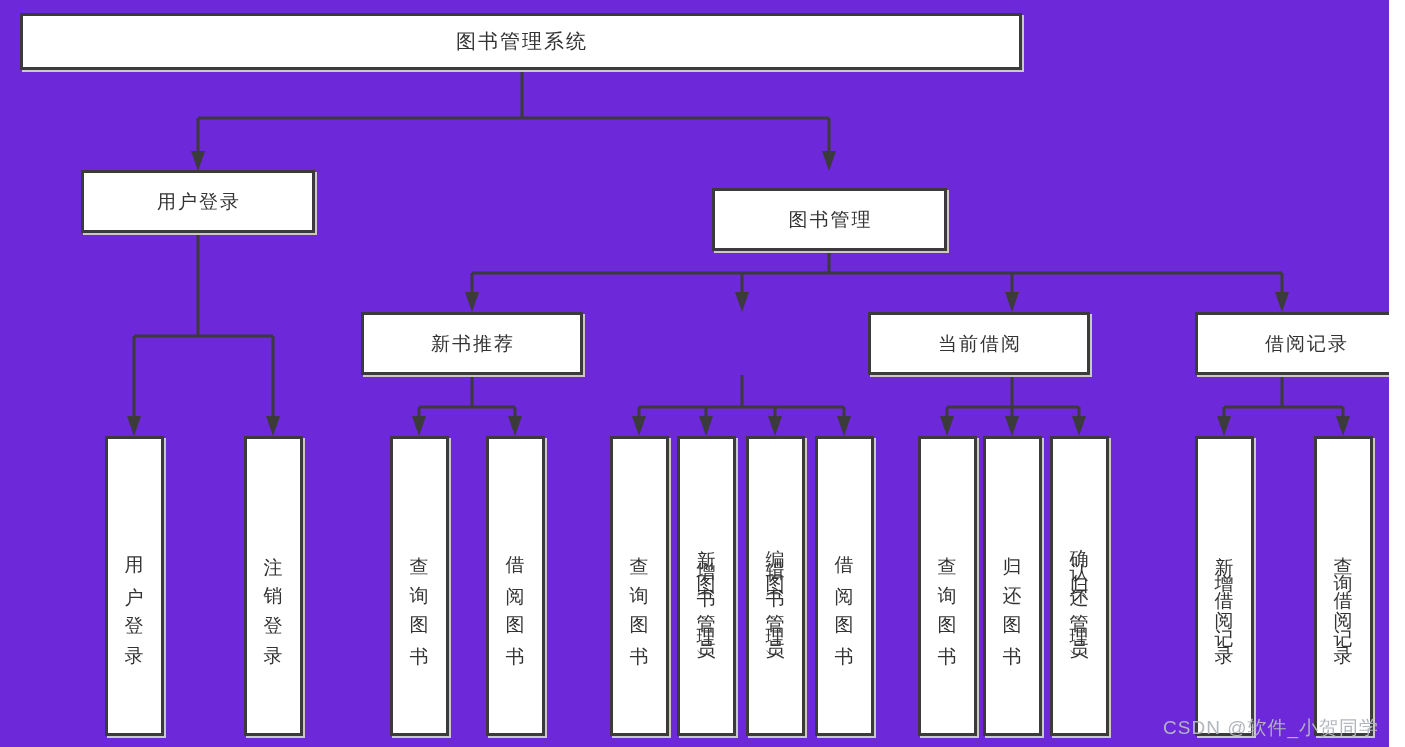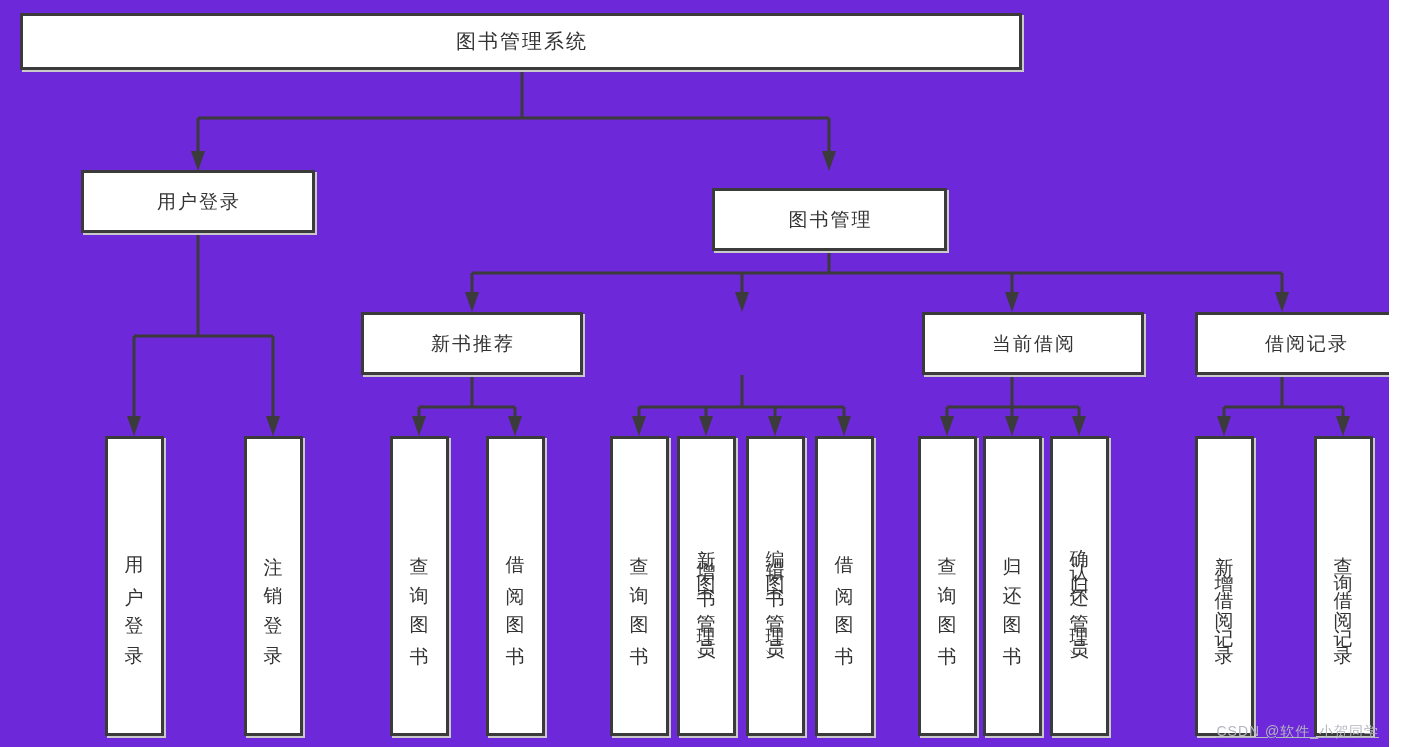--- a/index.html
+++ b/index.html
@@ -44,25 +44,24 @@
     line-height: 1;
   }
   .v4 { letter-spacing: 30px; margin-bottom: -30px; }
   .v6 { letter-spacing: 18px; margin-bottom: -18px; }
   .v9 { letter-spacing: 13px; margin-bottom: -13px; }
   #watermark {
     position: absolute;
     right: 10px;
     bottom: 6px;
     color: #b2b6bd;
-    font-size: 14px;
+    font-size: 19px;
     letter-spacing: 1px;
     z-index: 3;
     white-space: nowrap;
-    text-decoration: underline;
   }
 </style>
 </head>
 <body>
 
 <div id="stage">
 
   <svg id="connectors" viewBox="0 0 1405 747" xmlns="http://www.w3.org/2000/svg">
     <g stroke="#3b3b3b" stroke-width="3" fill="none">
 
@@ -136,21 +135,21 @@
   <div class="node node-h" style="left:81px; top:170px; width:234px; height:63px;">
     <span class="lbl">用户登录</span>
   </div>
   <div class="node node-h" style="left:712px; top:188px; width:235px; height:63px;">
     <span class="lbl">图书管理</span>
   </div>
 
   <div class="node node-h" style="left:361px; top:312px; width:222px; height:63px;">
     <span class="lbl">新书推荐</span>
   </div>
-  <div class="node node-h" style="left:922px; top:312px; width:222px; height:63px;">
+  <div class="node node-h" style="left:868px; top:312px; width:222px; height:63px;">
     <span class="lbl">当前借阅</span>
   </div>
   <div class="node node-h" style="left:1171px; top:312px; width:222px; height:63px;margin-left:24px;">
     <span class="lbl">借阅记录</span>
   </div>
 
   <div class="node leaf" style="left:105px;">
     <span class="lbl v4">用户登录</span>
   </div>
   <div class="node leaf" style="left:244px;">

